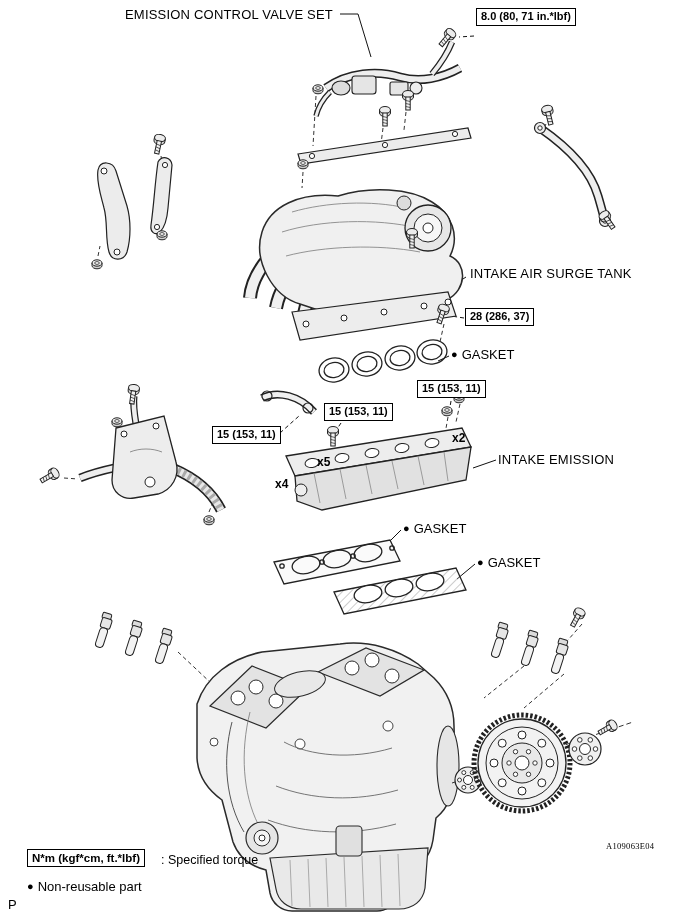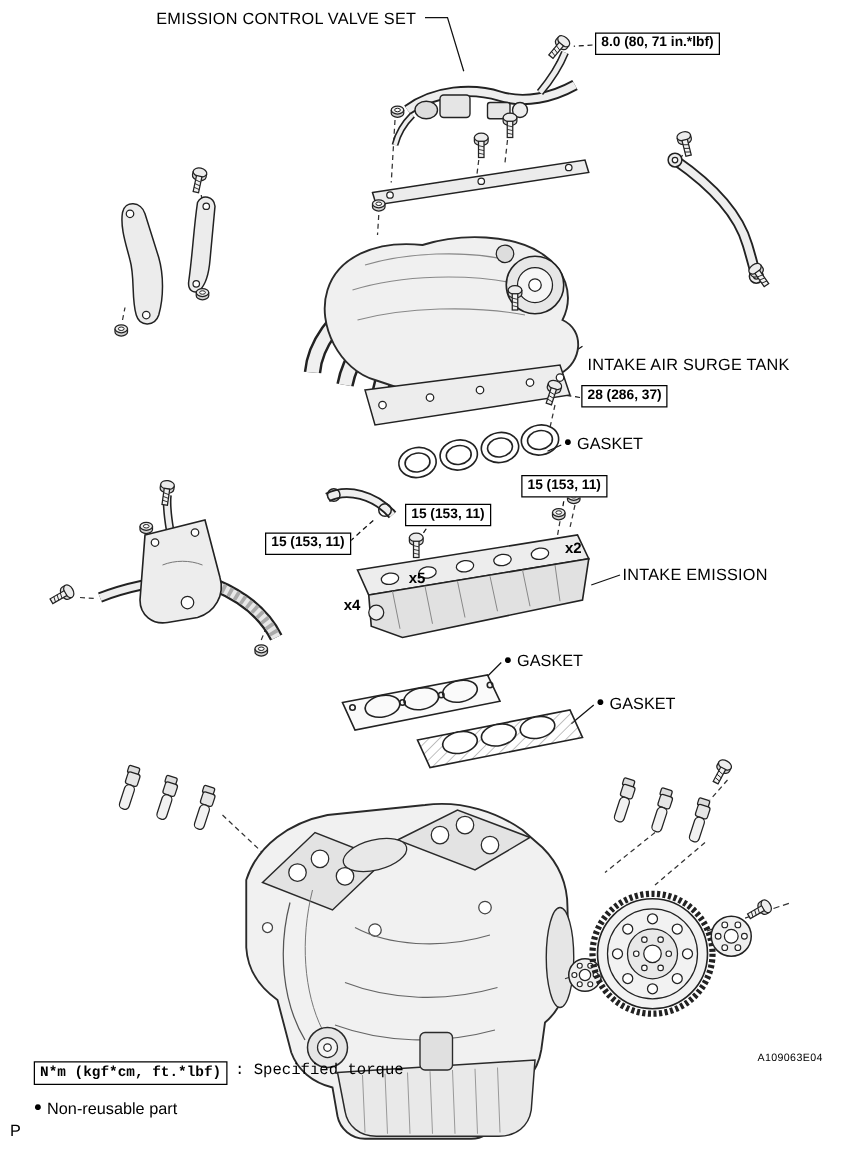--- a/index.html
+++ b/index.html
@@ -5,24 +5,24 @@
   * { margin:0; padding:0; box-sizing:border-box; }
   html,body { background:#ffffff; }
   body { font-family:"Liberation Sans", sans-serif; color:#000; }
   .canvas { position:relative; width:690px; height:924px; background:#fff; overflow:hidden; }
   svg.art { position:absolute; left:0; top:0; }
   .label { position:absolute; font-size:13px; white-space:nowrap; letter-spacing:0.2px; }
   .tbox { position:absolute; font-size:11px; font-weight:bold; border:1.5px solid #000; padding:1px 4px; background:#fff; white-space:nowrap; line-height:1.25; }
   .count { position:absolute; font-size:12px; font-weight:bold; white-space:nowrap;margin-top:32px; }
   .bullet-label { position:absolute; font-size:13px; white-space:nowrap; display:flex; align-items:center; gap:4px; }
   .dot { font-size:11px; line-height:1; }
-  .legend-torque { position:absolute; display:flex; align-items:flex-start; gap:6px; font-size:12.5px; white-space:nowrap;font-family:Liberation Mono, monospace; }
+  .legend-torque { position:absolute; display:flex; align-items:flex-end; gap:16px; font-size:12.5px; white-space:nowrap; }
   .tbox-inline { font-size:11.5px; font-weight:bold; border:1.5px solid #000; padding:2px 4px; background:#fff; }
   .page-marker { position:absolute; font-size:13px; }
-  .fig-code { position:absolute; font-size:8.5px; letter-spacing:0.3px; }
+  .fig-code { position:absolute; font-size:8.5px; letter-spacing:0.3px;font-family:Liberation Serif, serif; }
 </style>
 </head>
 <body>
 
 <div class="canvas">
 
 <svg class="art" width="690" height="924" viewBox="0 0 690 924">
   <defs>
     <g id="bolt">
       <path d="M-5.5,0 L-5.5,3 A5.5,3.5 0 0 0 5.5,3 L5.5,0" fill="#d8d8d8" stroke="#222" stroke-width="1"></path>
@@ -334,36 +334,36 @@
     <use href="#bolt" transform="translate(333,430)"></use>
     <use href="#nut" transform="translate(447,410)"></use>
     <use href="#nut" transform="translate(459,397)"></use>
     <use href="#bolt" transform="translate(580,612) rotate(28)"></use>
     <use href="#bolt" transform="translate(613,725) rotate(60)"></use>
   </g>
 </svg>
 
 <div class="label" style="left:125px; top:7px;">EMISSION CONTROL VALVE SET</div>
 
-<div class="tbox" style="left:476px; top:26px;">8.0 (80, 71 in.*lbf)</div>
-
-<div class="label" style="left:470px; top:284px;">INTAKE AIR SURGE TANK</div>
+<div class="tbox" style="left:476px; top:8px;">8.0 (80, 71 in.*lbf)</div>
+
+<div class="label" style="left:470px; top:266px;">INTAKE AIR SURGE TANK</div>
 
 <div class="tbox" style="left:465px; top:308px;">28 (286, 37)</div>
 
 <div class="bullet-label" style="left:451px; top:347px;">
   <span class="dot">●</span>
   <span>GASKET</span>
 </div>
 
 <div class="tbox" style="left:417px; top:380px;">15 (153, 11)</div>
 <div class="count" style="left:452px; top:399px;">x2</div>
 
 <div class="tbox" style="left:324px; top:403px;">15 (153, 11)</div>
-<div class="count" style="left:327px; top:423px;">x5</div>
+<div class="count" style="left:317px; top:423px;">x5</div>
 
 <div class="tbox" style="left:212px; top:426px;">15 (153, 11)</div>
 <div class="count" style="left:275px; top:445px;">x4</div>
 
 <div class="label" style="left:498px; top:452px;">INTAKE EMISSION</div>
 
 <div class="bullet-label" style="left:403px; top:521px;">
   <span class="dot">●</span>
   <span>GASKET</span>
 </div>

